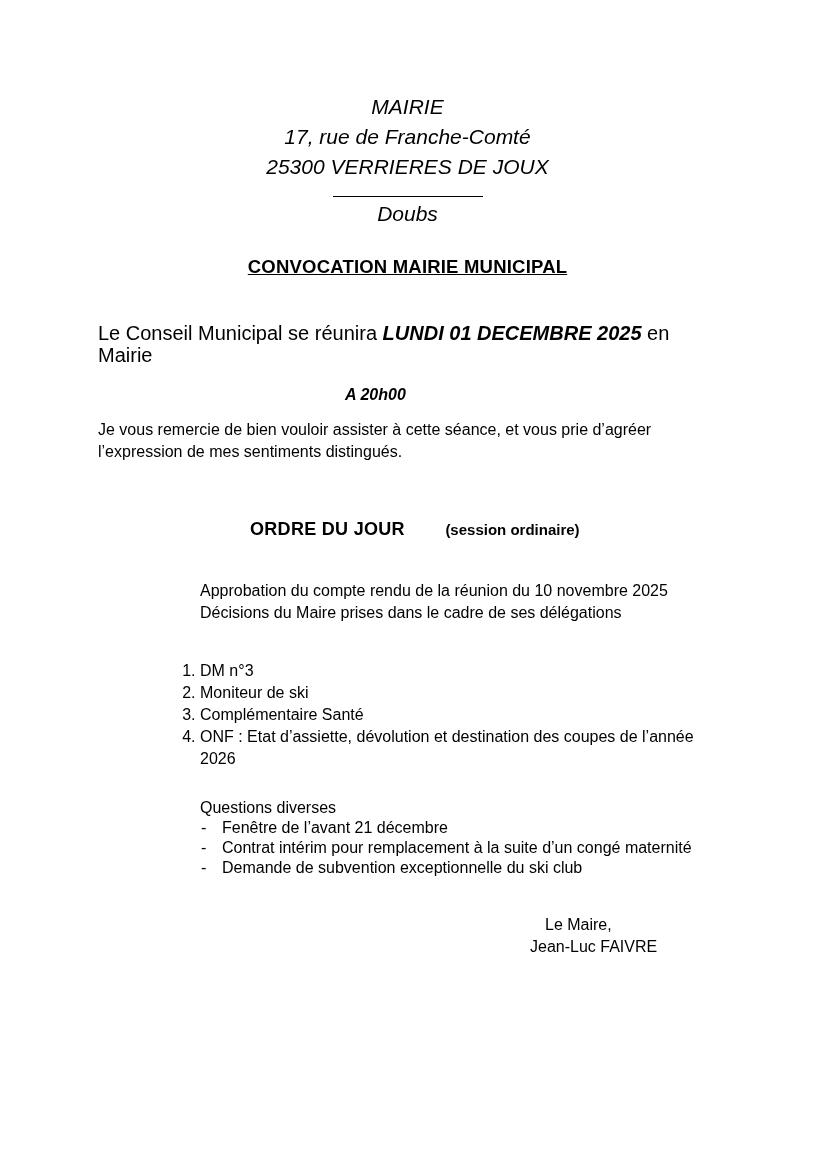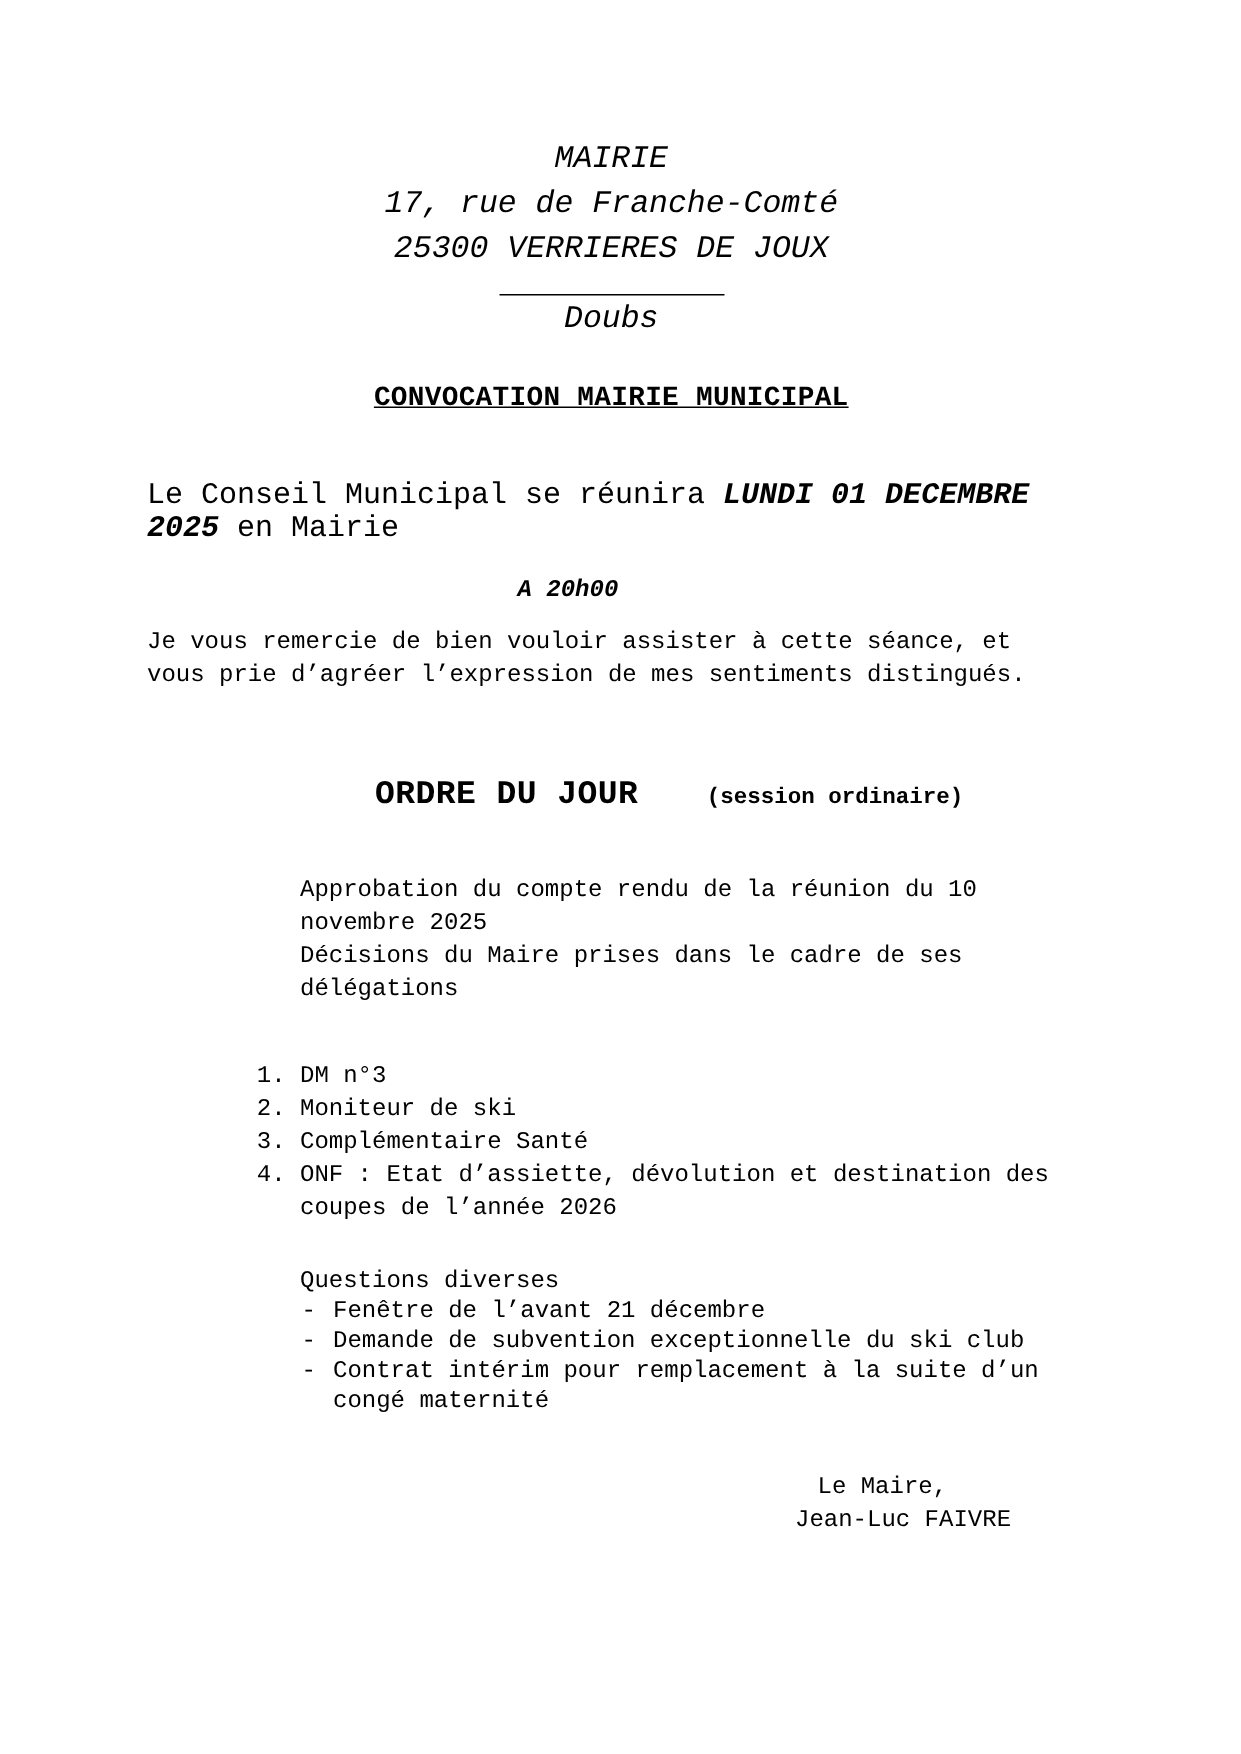--- a/index.html
+++ b/index.html
@@ -7,21 +7,21 @@
     padding: 0;
     background: #ffffff;
   }
   .page {
     position: relative;
     width: 827px;
     height: 1169px;
     margin: 0 auto;
     background: #ffffff;
     color: #000000;
-    font-family: Liberation Mono, monospace;
+    font-family: Liberation Sans, sans-serif;
     box-sizing: border-box;
     padding: 92px 110px 0 98px;
     overflow: hidden;
   }
   .doc-header {
     text-align: center;
     font-style: italic;
     font-size: 21px;
     line-height: 30px;
   }
@@ -65,21 +65,21 @@
     margin-top: 15px;
     font-size: 16px;
     line-height: 22px;
   }
   .agenda-heading {
     margin-top: 56px;
     margin-left: 152px;
   }
   .agenda-heading .main {
     font-weight: bold;
-    font-size: 22px;
+    font-size: 18px;
     letter-spacing: 0.3px;
   }
   .agenda-heading .session {
     font-weight: bold;
     font-size: 15px;
     margin-left: 36px;
   }
   .preamble {
     margin-top: 40px;
     margin-left: 102px;
@@ -159,22 +159,22 @@
     <li>DM n°3</li>
     <li>Moniteur de ski</li>
     <li>Complémentaire Santé</li>
     <li>ONF : Etat d’assiette, dévolution et destination des coupes de l’année 2026</li>
   </ol>
 
   <div class="misc">
     <div>Questions diverses</div>
     <ul class="misc-list">
       <li>Fenêtre de l’avant 21 décembre</li>
+      <li>Contrat intérim pour remplacement à la suite d’un congé maternité</li>
       <li>Demande de subvention exceptionnelle du ski club</li>
-      <li>Contrat intérim pour remplacement à la suite d’un congé maternité</li>
     </ul>
   </div>
 
   <div class="signature">
     <div class="role">Le Maire,</div>
     <div>Jean-Luc FAIVRE</div>
   </div>
 
 </div>
 

